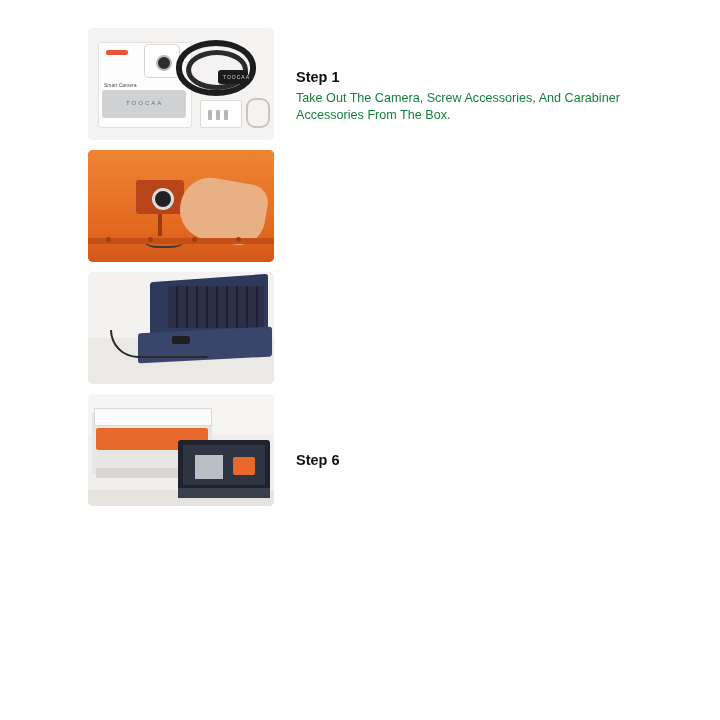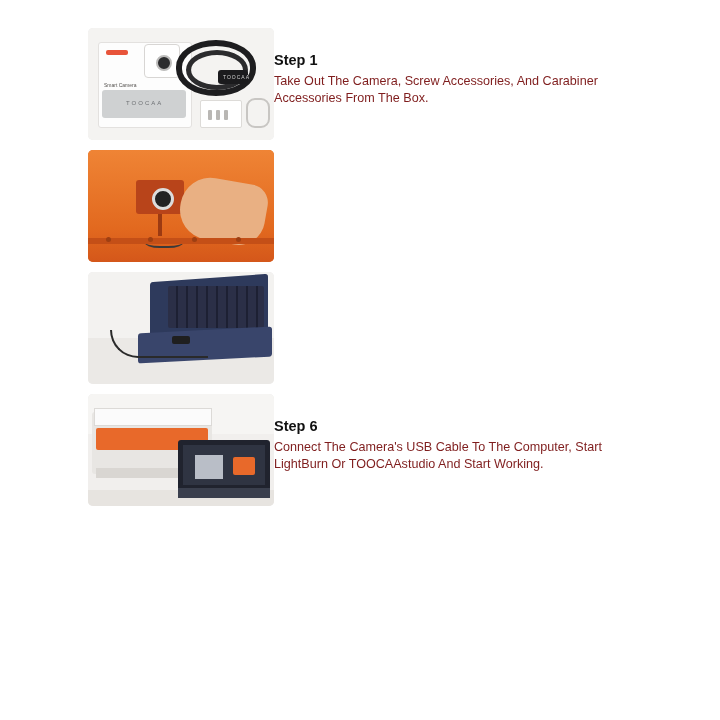--- a/index.html
+++ b/index.html
@@ -32,21 +32,22 @@
   .steps {
     display: flex;
     flex-direction: column;
     gap: 10px;
     padding: 0 88px 0 88px;
     box-sizing: border-box;
   }
   .step {
     display: flex;
     flex-direction: row;
-    align-items: flex-start;
+    align-items: center;
+    gap: 22px;
     height: 112px;
   }
   .thumb {
     width: 186px;
     height: 112px;
     flex: 0 0 186px;
     border-radius: 5px;
     overflow: hidden;
     position: relative;
     background: #eceaea;
@@ -57,21 +58,21 @@
   }
   .step-label {
     font-size: 14.5px;
     font-weight: bold;
     color: #111111;
     margin-bottom: 5px;
   }
   .step-desc {
     font-size: 12.6px;
     line-height: 1.32;
-    color: #7f1d1d;
+    color: #15803d;
     max-width: 330px;
   }
 
   
   .ill1 { position: absolute; inset: 0; background: #f4f3f1; }
   .ill1 .boxpanel {
     position: absolute; left: 10px; top: 14px; width: 92px; height: 84px;
     background: #fdfdfd; border: 1px solid #e3e1df; border-radius: 3px;
   }
   .ill1 .redtab {
@@ -279,18 +280,17 @@
             <div class="screen">
               <div class="sgrid"></div>
               <div class="sorange"></div>
             </div>
             <div class="base5"></div>
           </div>
         </div>
       </div>
       <div class="text">
         <div class="step-label">Step 6</div>
-        <div class="step-desc">Connect The Camera's USB Cable To The Computer, Start LightBurn Or TOOCAAstudio And Start Working.</div>
       </div>
     </div>
 
   </div>
 </div>
 
 </body></html>

